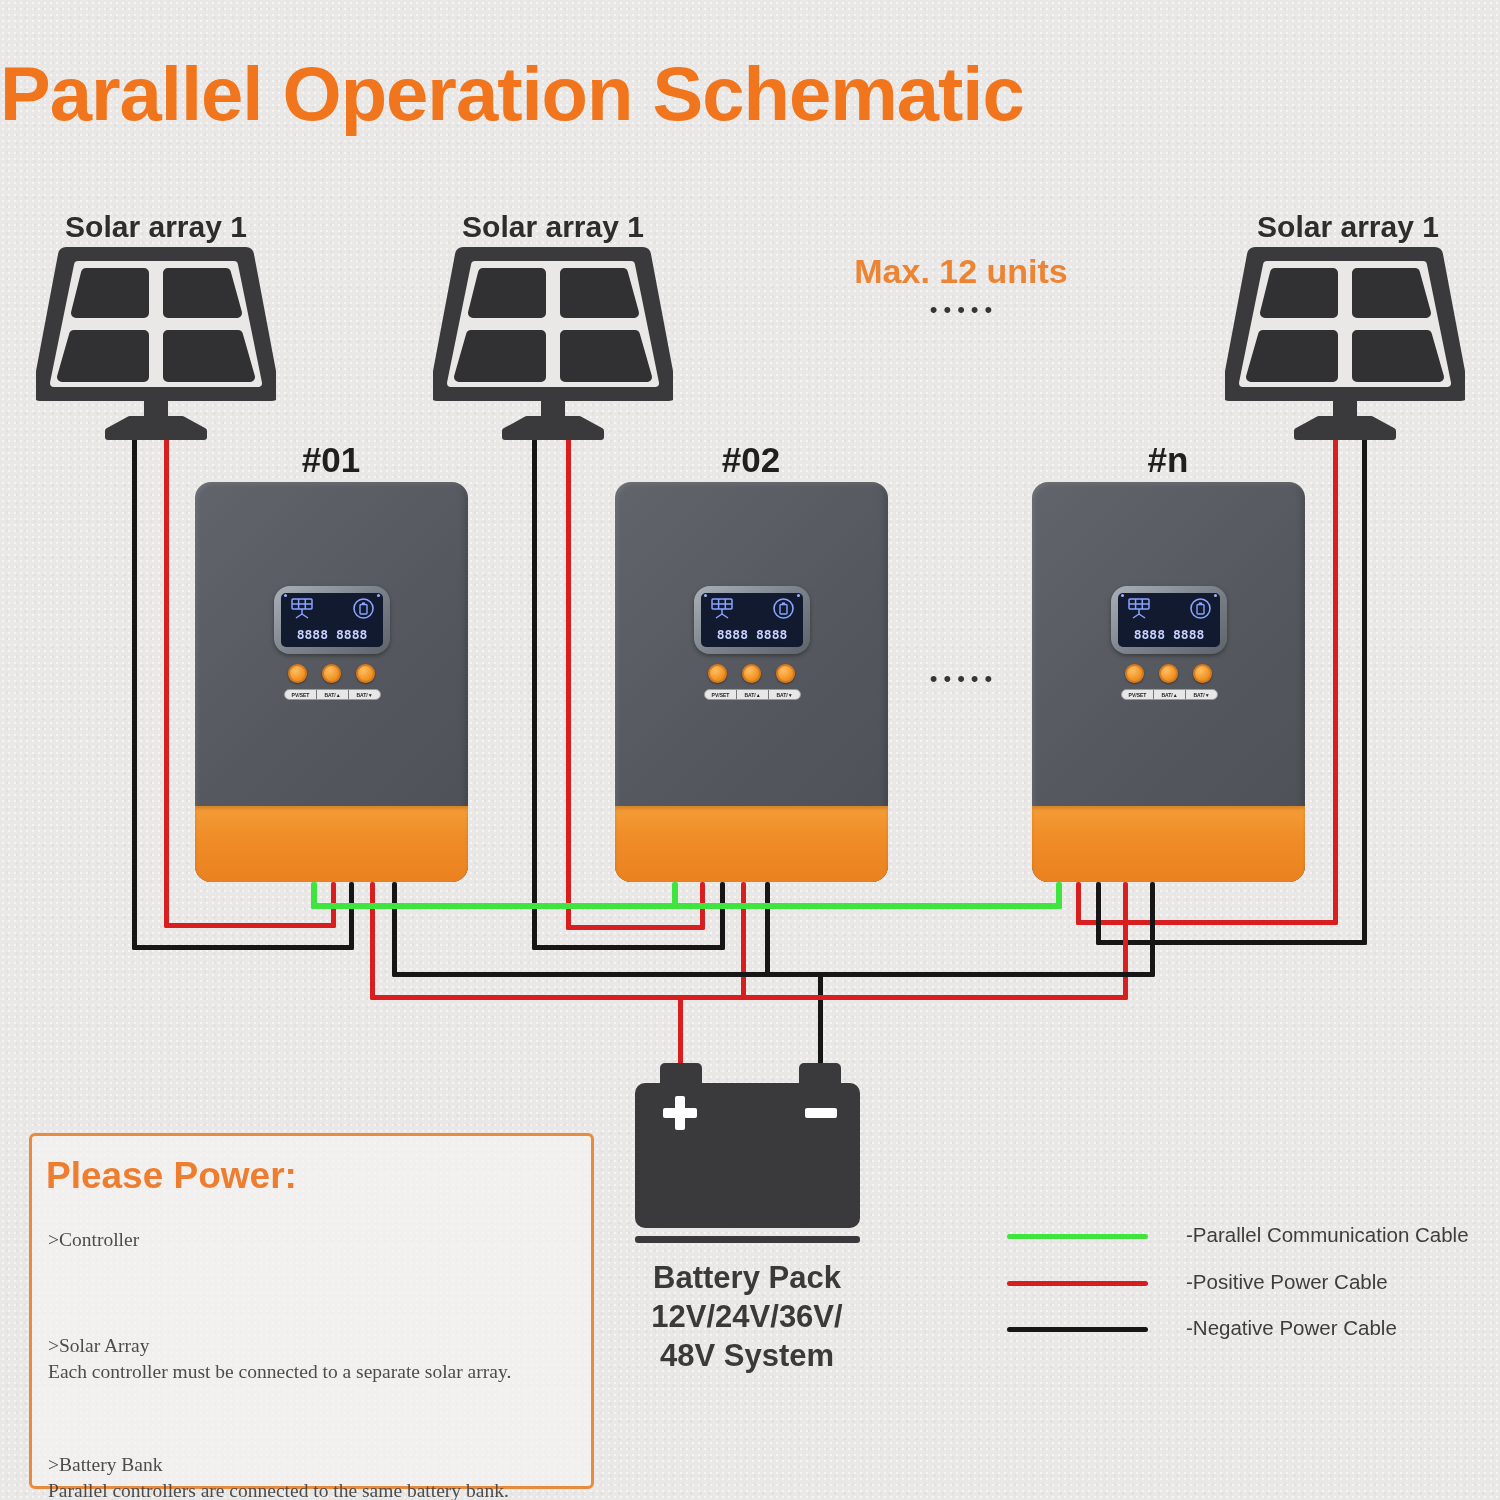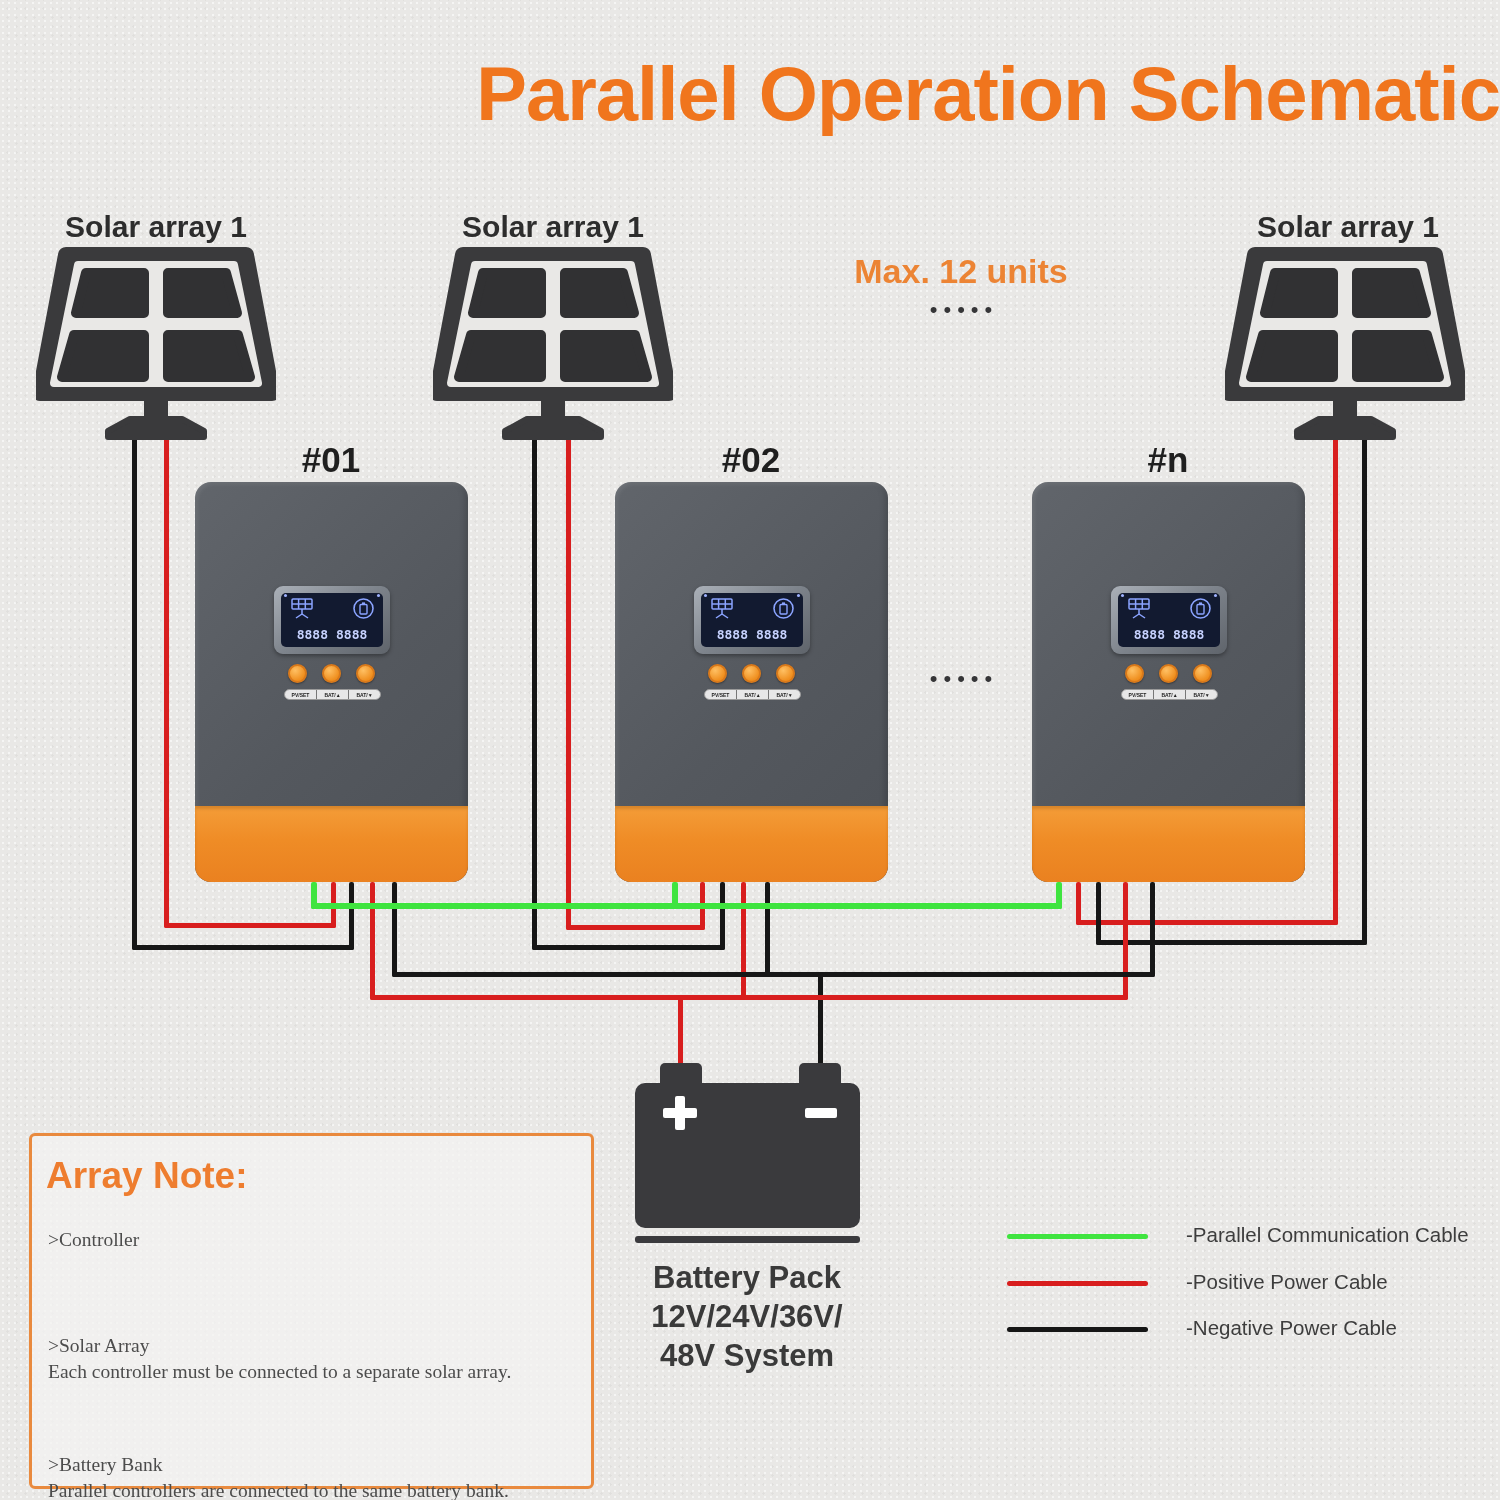--- a/index.html
+++ b/index.html
@@ -12,21 +12,21 @@
     background-color:#e9e8e6;
     background-image:
       radial-gradient(rgba(255,255,255,.55) 1px, transparent 1.3px),
       radial-gradient(rgba(110,110,105,.07) 1px, transparent 1.3px);
     background-size:6px 6px, 9px 9px;
     background-position:0 0, 3px 4px;
   }
   .abs{position:absolute;}
   
   .main-title{
-    left:0;right:0;top:50px;text-align:right;
+    left:0;right:0;top:50px;text-align:left;
     font-size:76px;font-weight:bold;letter-spacing:-1px;color:#f0751d;
   }
   
   .array-label{
     transform:translateX(-50%);
     font-size:30px;font-weight:bold;color:#2d2d2d;white-space:nowrap;
   }
   .ctrl-label{
     transform:translateX(-50%);
     font-size:35px;font-weight:bold;color:#1f1f1f;white-space:nowrap;
@@ -46,21 +46,21 @@
     box-shadow:inset -3px -3px 6px rgba(0,0,0,.18), inset 2px 2px 4px rgba(255,255,255,.10);
   }
   .orange-band{
     position:absolute;left:0;right:0;bottom:0;height:76px;
     border-radius:0 0 16px 16px;
     background:linear-gradient(180deg,#f49d38 0%,#ef8c26 45%,#ea8120 100%);
     box-shadow:inset 0 3px 3px rgba(130,65,0,.25);
   }
   .lcd-frame{
     position:absolute;left:79px;top:104px;width:116px;height:68px;
-    border-radius:9px;
+    border-radius:16px;
     background:linear-gradient(145deg,#aab0b8 0%,#7d838b 50%,#5f646b 100%);
     box-shadow:0 2px 4px rgba(0,0,0,.35);
   }
   .lcd-screen{
     position:absolute;left:7px;top:7px;right:7px;bottom:7px;
     background:#121a30;border-radius:5px;overflow:hidden;
   }
   .lcd-top{position:absolute;left:0;right:0;top:4px;height:24px;}
   .lcd-top .sun{position:absolute;left:8px;top:0;}
   .lcd-top .bat{position:absolute;right:8px;top:0;}
@@ -360,21 +360,21 @@
   <div class="abs bat-sign" style="left:675px;top:1096px;width:10px;height:34px;"></div>
   <div class="abs bat-sign" style="left:805px;top:1108px;width:32px;height:10px;"></div>
   <div class="abs bat-bar"></div>
   <div class="abs battery-caption">
     <div>Battery Pack</div>
     <div>12V/24V/36V/</div>
     <div>48V System</div>
   </div>
 
   <div class="abs note-box"></div>
-  <div class="abs note-title">Array Note:</div>
+  <div class="abs note-title">Please Power:</div>
   <div class="abs note-sec" style="top:1227px;">
     <p class="head">&gt;Controller</p>
   </div>
   <div class="abs note-sec" style="top:1333px;">
     <p class="head">&gt;Solar Array</p>
     <p>Each controller must be connected to a separate solar array.</p>
   </div>
   <div class="abs note-sec" style="top:1452px;">
     <p class="head">&gt;Battery Bank</p>
     <p>Parallel controllers are connected to the same battery bank.</p>

